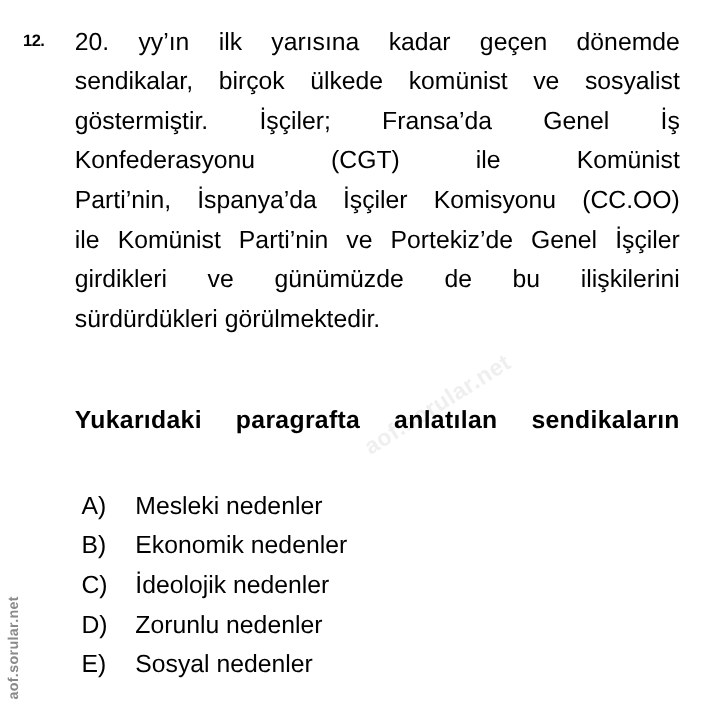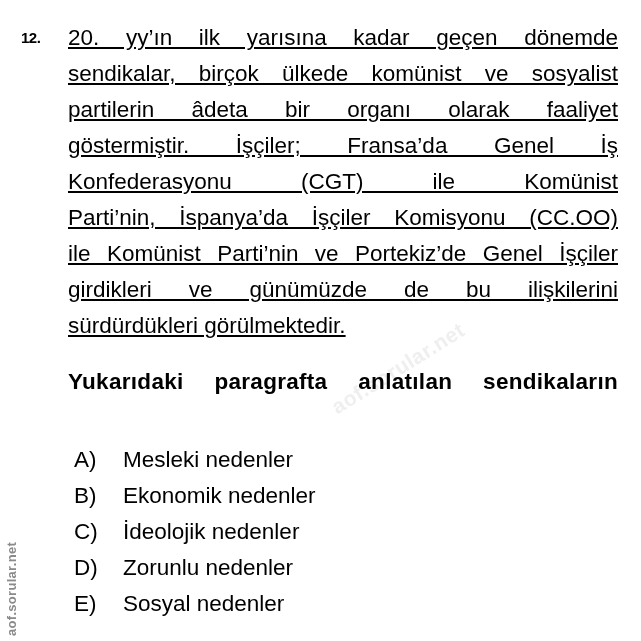--- a/index.html
+++ b/index.html
@@ -25,21 +25,20 @@
       letter-spacing: -0.5px;
     }
     .passage {
       position: absolute;
       left: 68px;
       top: 20px;
       width: 550px;
       font-size: 22.5px;
       line-height: 36px;
       text-align: justify;
-      text-decoration: underline;
     }
     .passage .line {
       display: block;
       height: 36px;
       white-space: nowrap;
       text-align: justify;
       text-align-last: justify;
     }
     .passage .line.last {
       text-align-last: left;
@@ -114,21 +113,20 @@
 </head>
 <body>
 
 <div class="wm-diag">aof.sorular.net</div>
 
 <div class="qnum">12.</div>
 
 <div class="passage">
   <span class="line">20. yy’ın ilk yarısına kadar geçen dönemde</span>
   <span class="line">sendikalar, birçok ülkede komünist ve sosyalist</span>
-  <span class="line">partilerin âdeta bir organı olarak faaliyet</span>
   <span class="line">göstermiştir. İşçiler; Fransa’da Genel İş</span>
   <span class="line">Konfederasyonu (CGT) ile Komünist</span>
   <span class="line">Parti’nin, İspanya’da İşçiler Komisyonu (CC.OO)</span>
   <span class="line">ile Komünist Parti’nin ve Portekiz’de Genel İşçiler</span>
   <span class="line">girdikleri ve günümüzde de bu ilişkilerini</span>
   <span class="line last">sürdürdükleri görülmektedir.</span>
 </div>
 
 <div class="stem">
   <span class="line">Yukarıdaki paragrafta anlatılan sendikaların</span>

